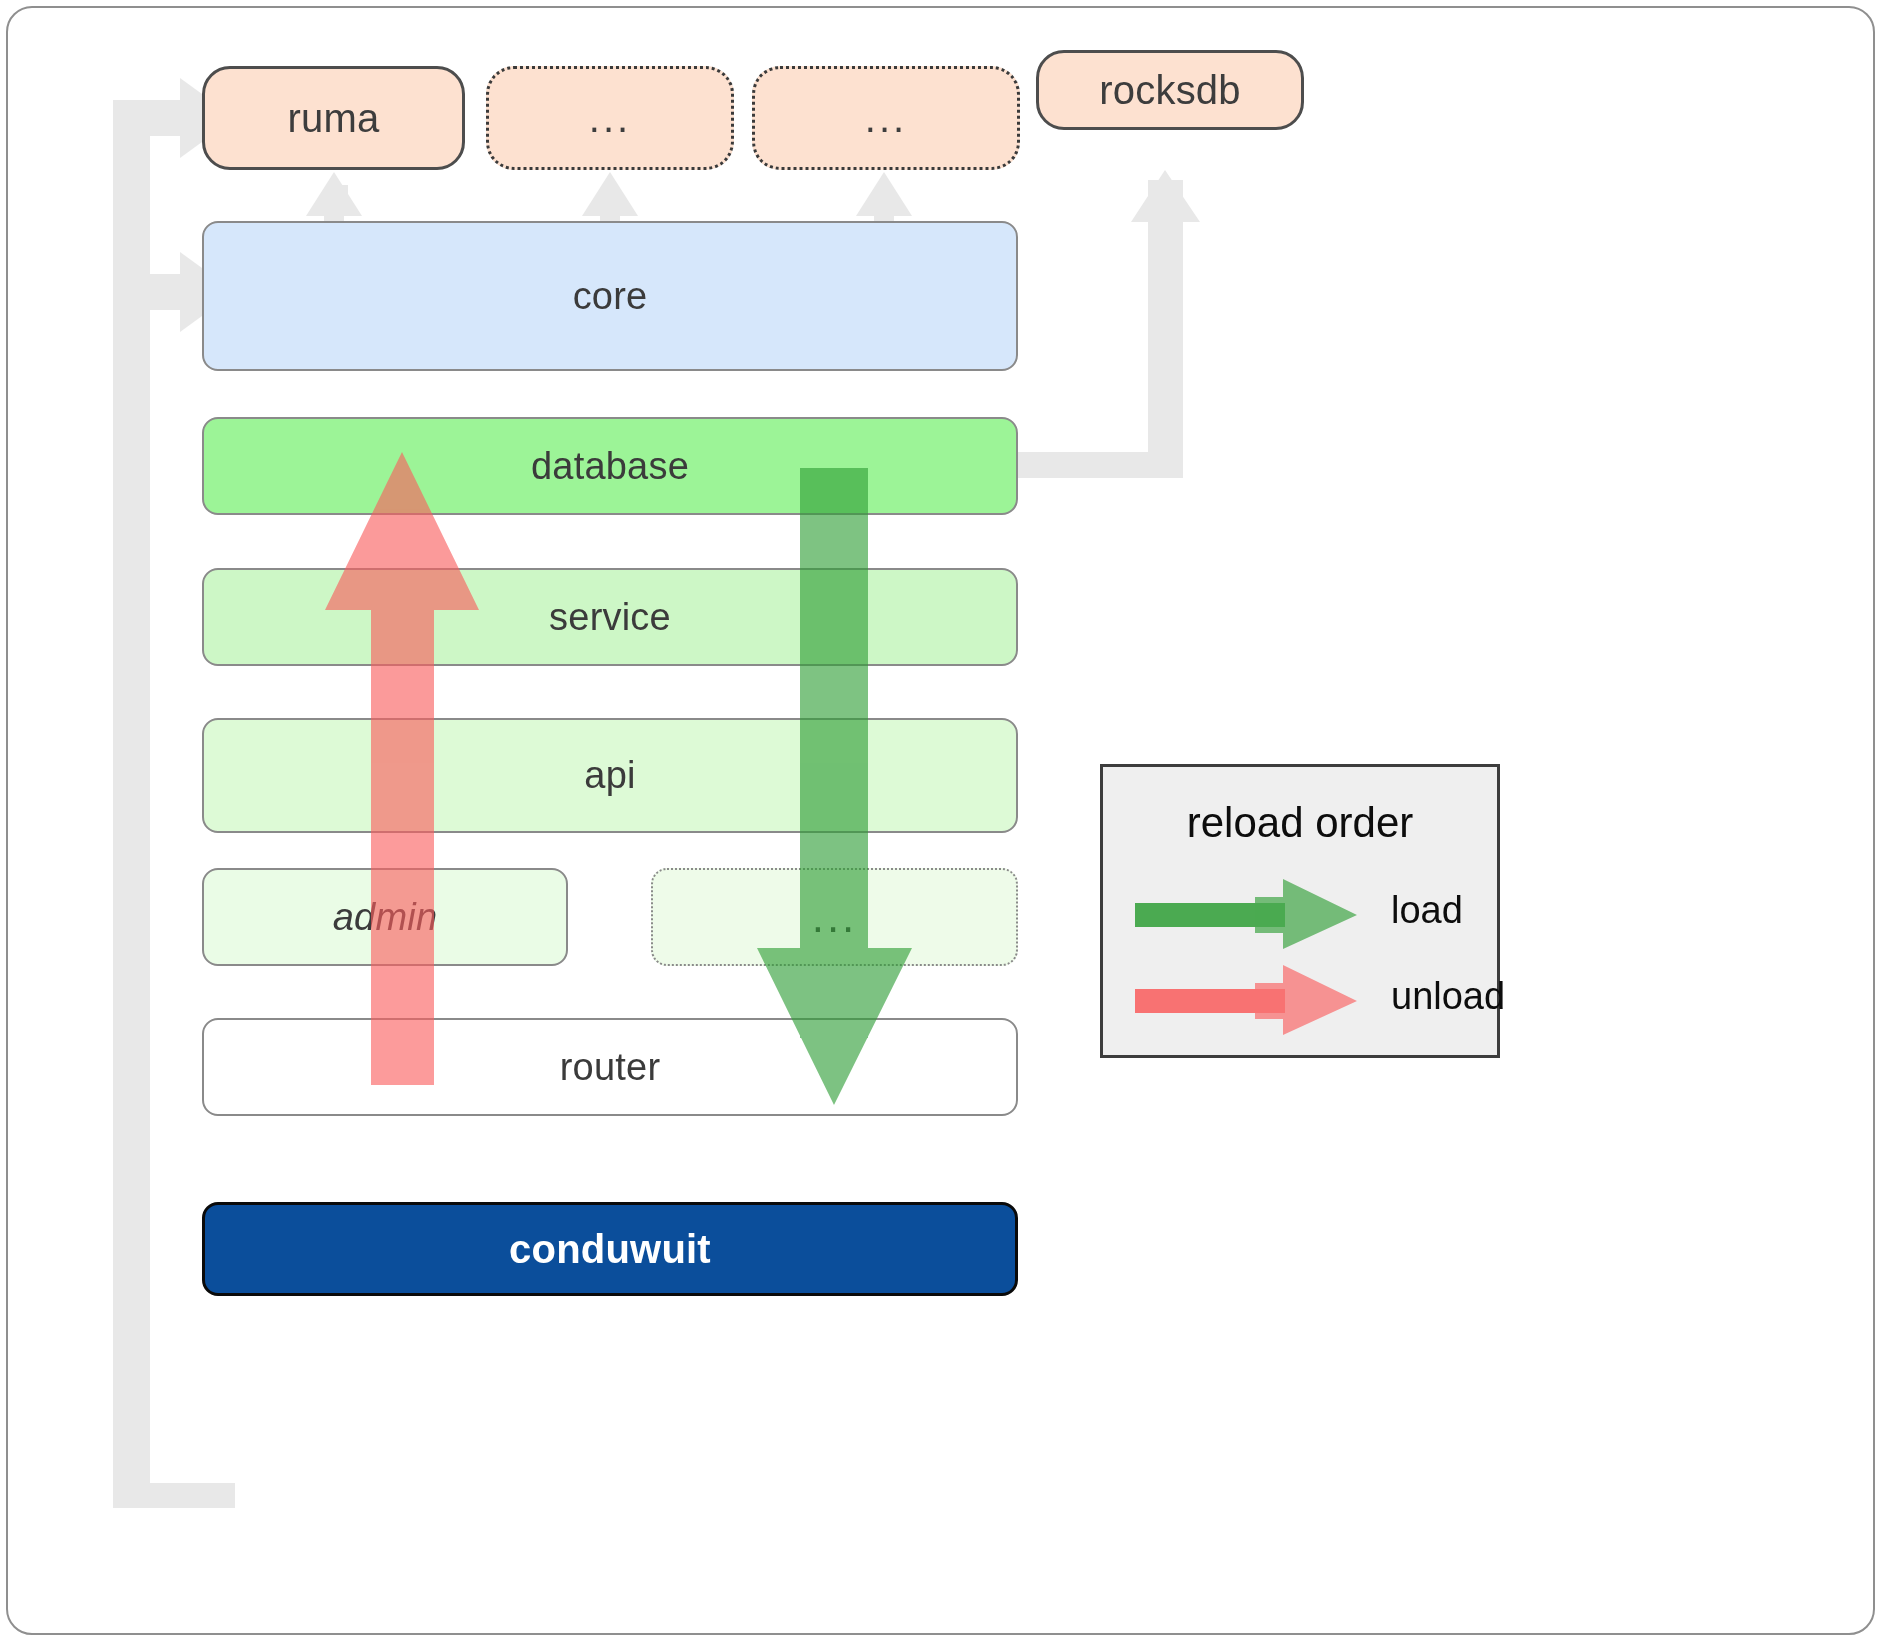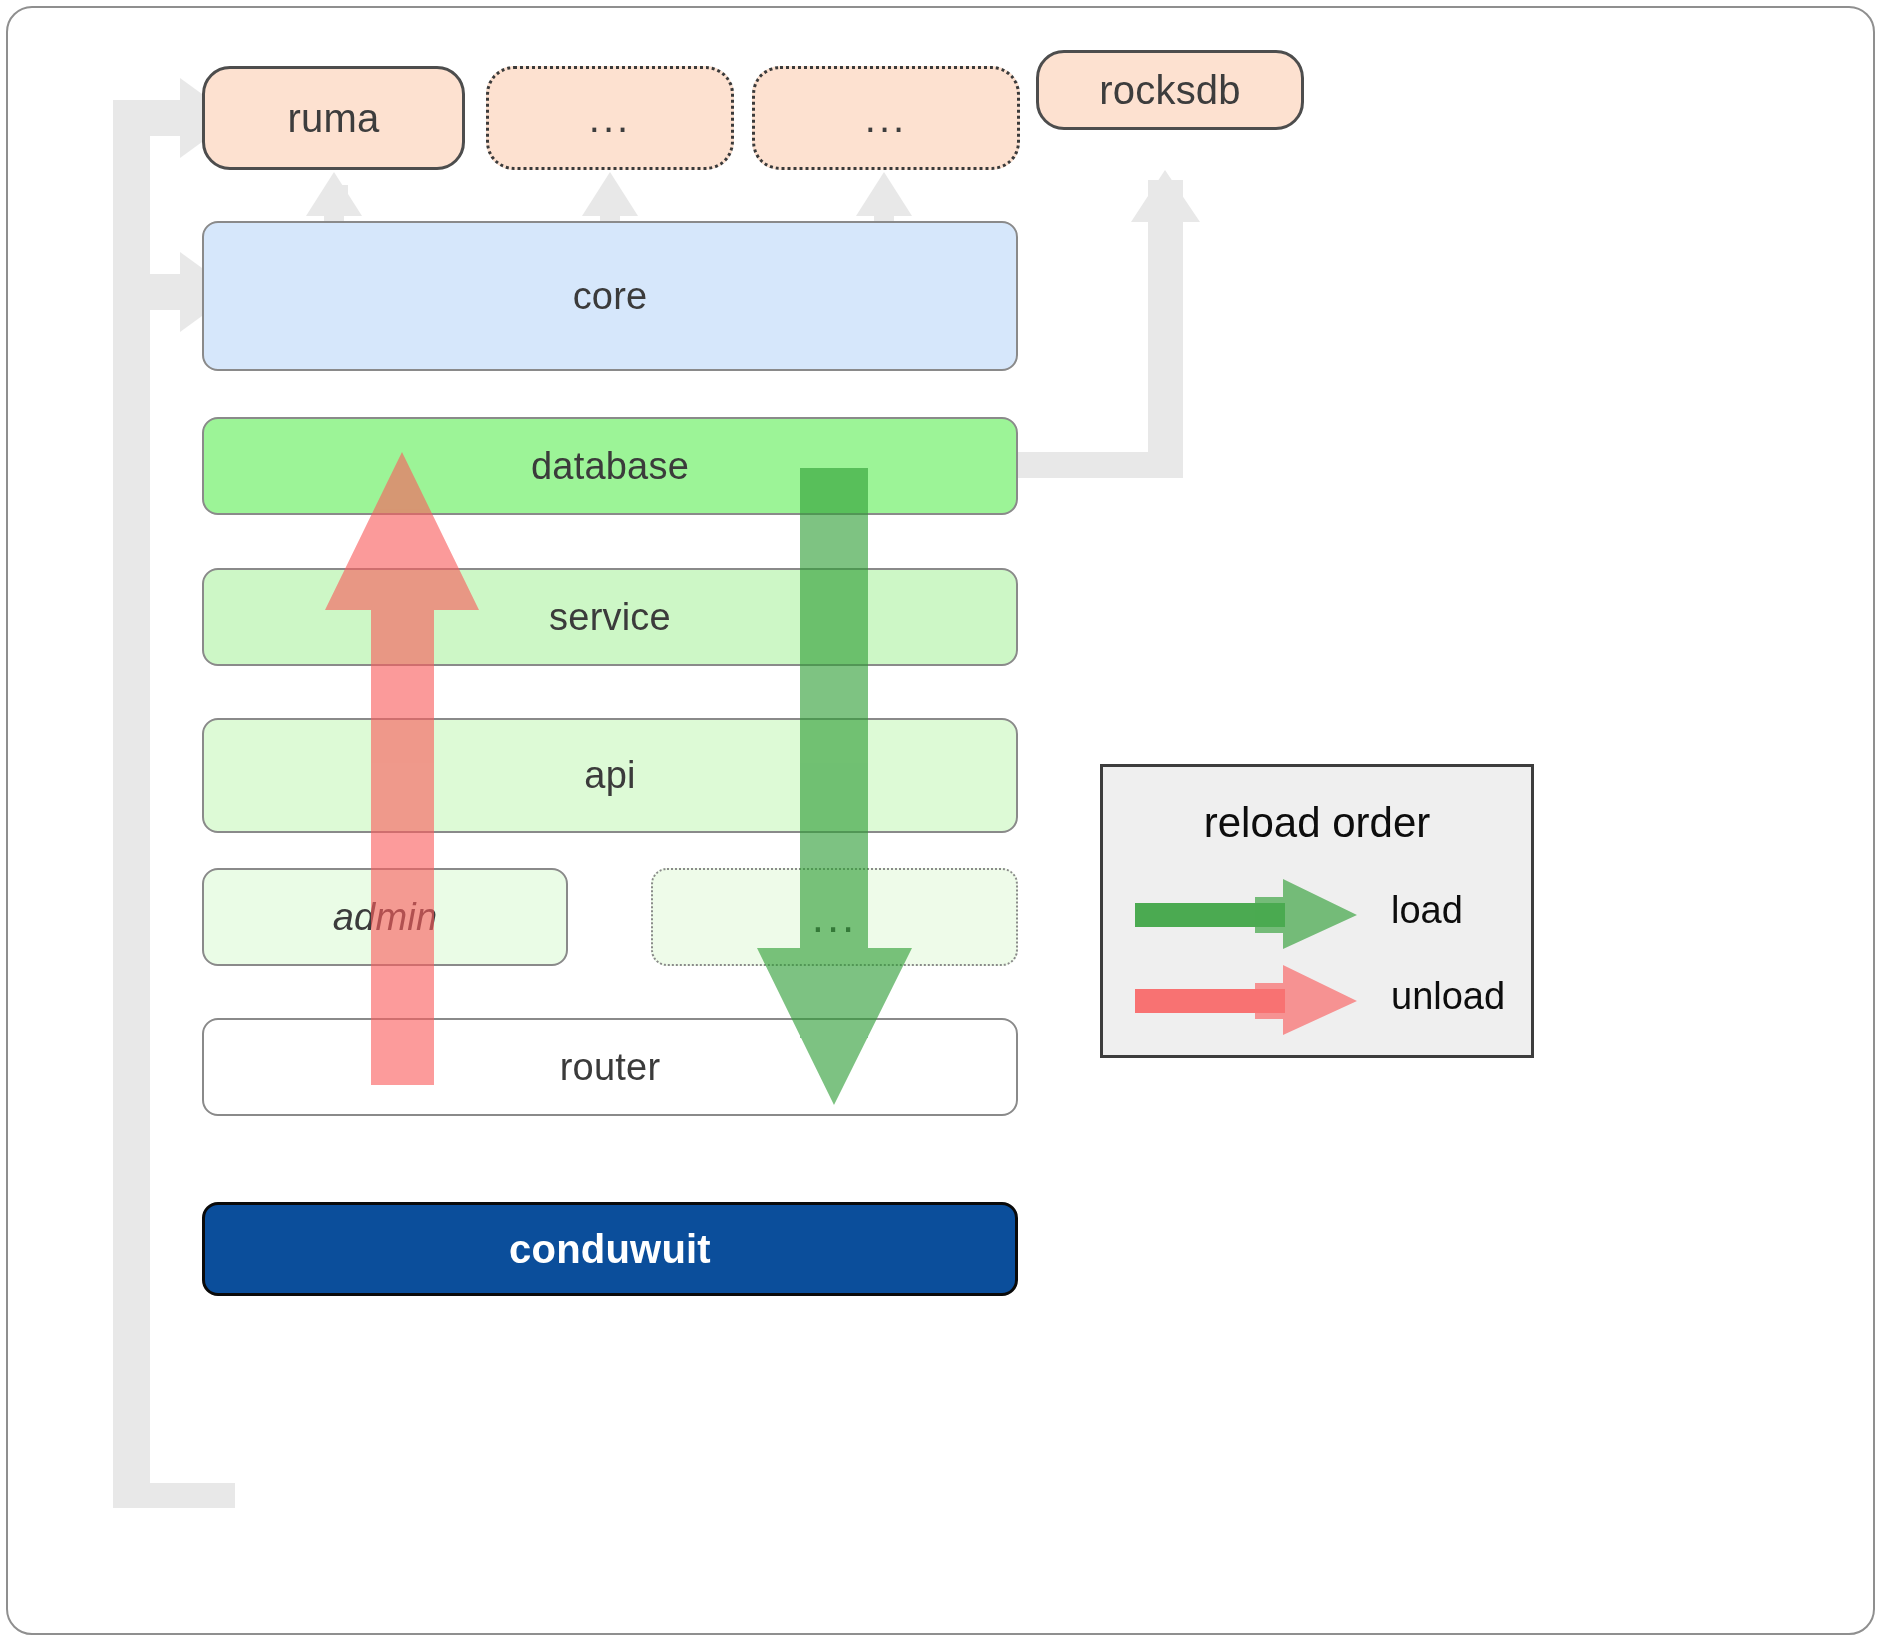--- a/index.html
+++ b/index.html
@@ -138,21 +138,21 @@
       <rect x="371" y="540" width="63" height="545" fill="#fa5d5d"></rect>
       <path d="M402,452 L479,610 L434,610 L434,560 L371,560 L371,610 L325,610 Z" fill="#fa5d5d"></path>
     </g>
 
     <g opacity="0.62">
       <rect x="800" y="468" width="68" height="570" fill="#2f9e36"></rect>
       <path d="M834,1105 L757,948 L800,948 L800,1000 L868,1000 L868,948 L912,948 Z" fill="#2f9e36"></path>
     </g>
   </svg>
 
-  <div class="legend" style="left:1100px;top:764px;width:434px;height:294px;">
+  <div class="legend" style="left:1100px;top:764px;width:400px;height:294px;">
     <div class="legend-title" style="top:32px;left:0;">reload order</div>
 
     <svg style="position:absolute;left:32px;top:112px;width:222px;height:70px;" viewBox="0 0 222 70">
       <g opacity="0.85">
         <rect x="0" y="24" width="150" height="24" fill="#2f9e36"></rect>
         <path d="M222,36 L148,0 L148,18 L120,18 L120,54 L148,54 L148,70 Z" fill="#2f9e36" opacity="0.75"></path>
       </g>
     </svg>
     <div class="legend-label" style="left:288px;top:122px;">load</div>
 

